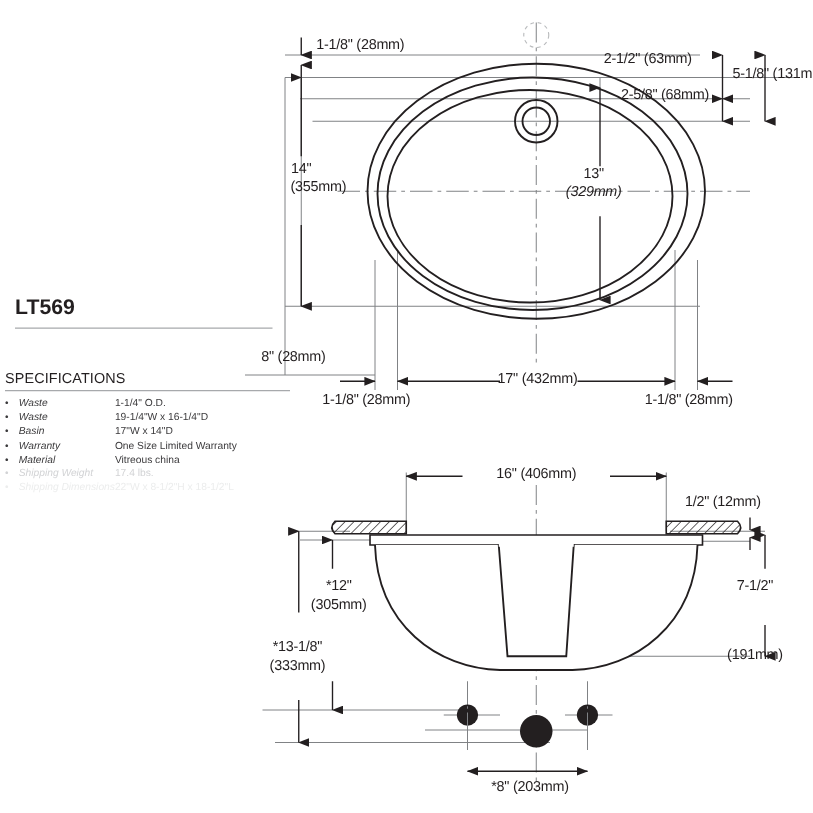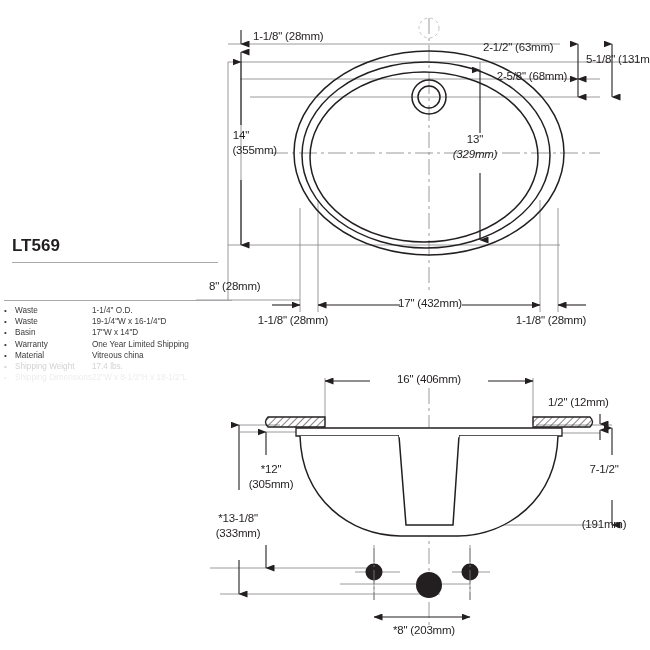--- a/index.html
+++ b/index.html
@@ -80,21 +80,21 @@
     font-size: 8.2px;
     color: #3b3a3c;
   }
   table.spec td {
     padding: 0 0 1.6px 0;
     vertical-align: top;
     line-height: 9.6px;
     white-space: nowrap;
   }
   td.bullet { width: 11px; color: #3b3a3c; font-size: 8px; }
-  td.label  { width: 74px; }
+  td.label  { width: 74px; font-style: italic; }
   td.value  { }
   tr.faint td { color: #d2d3d5; }
   tr.faint2 td { color: #eceded; }
 </style>
 </head>
 <body>
 
 <div id="sheet">
 
   <svg class="drawing" viewBox="0 0 650 650">
@@ -305,20 +305,21 @@
   <div class="dimtext ctr" style="left:191px; top:527px; width:94px;">(333mm)</div>
 
   <div class="dimtext ctr" style="left:372px; top:624px; width:104px;">*8" (203mm)</div>
 
   <div id="model-block">
     <div id="model-title">LT569</div>
     <div id="model-rule"></div>
   </div>
 
   <div id="spec-block">
+    <div id="spec-heading">SPECIFICATIONS</div>
     <div id="spec-rule"></div>
     <table class="spec">
       <tbody id="spec-body">
           <tr>
             <td class="bullet">•</td>
             <td class="label">Waste</td>
             <td class="value">1-1/4" O.D.</td>
           </tr>
           <tr>
             <td class="bullet">•</td>
@@ -326,21 +327,21 @@
             <td class="value">19-1/4"W x 16-1/4"D</td>
           </tr>
           <tr>
             <td class="bullet">•</td>
             <td class="label">Basin</td>
             <td class="value">17"W x 14"D</td>
           </tr>
           <tr>
             <td class="bullet">•</td>
             <td class="label">Warranty</td>
-            <td class="value">One Year Limited Shipping</td>
+            <td class="value">One Size Limited Warranty</td>
           </tr>
           <tr>
             <td class="bullet">•</td>
             <td class="label">Material</td>
             <td class="value">Vitreous china</td>
           </tr>
           <tr class="faint">
             <td class="bullet">•</td>
             <td class="label">Shipping Weight</td>
             <td class="value">17.4 lbs.</td>

